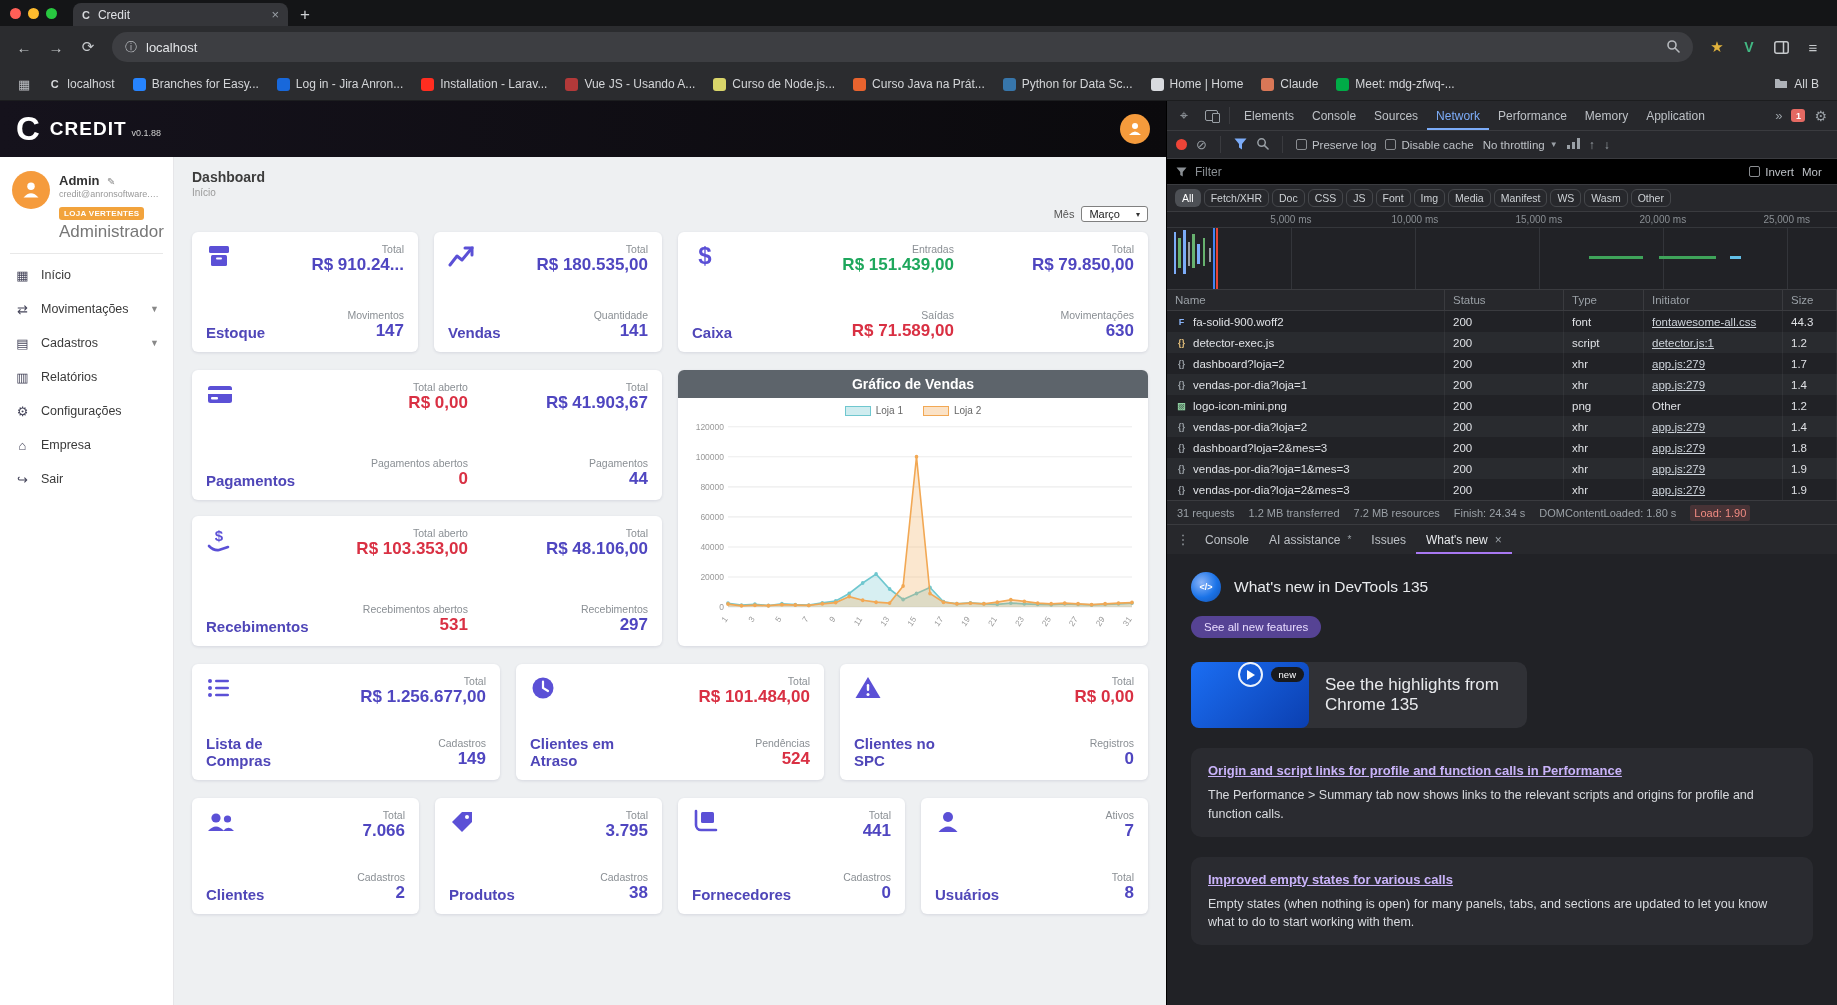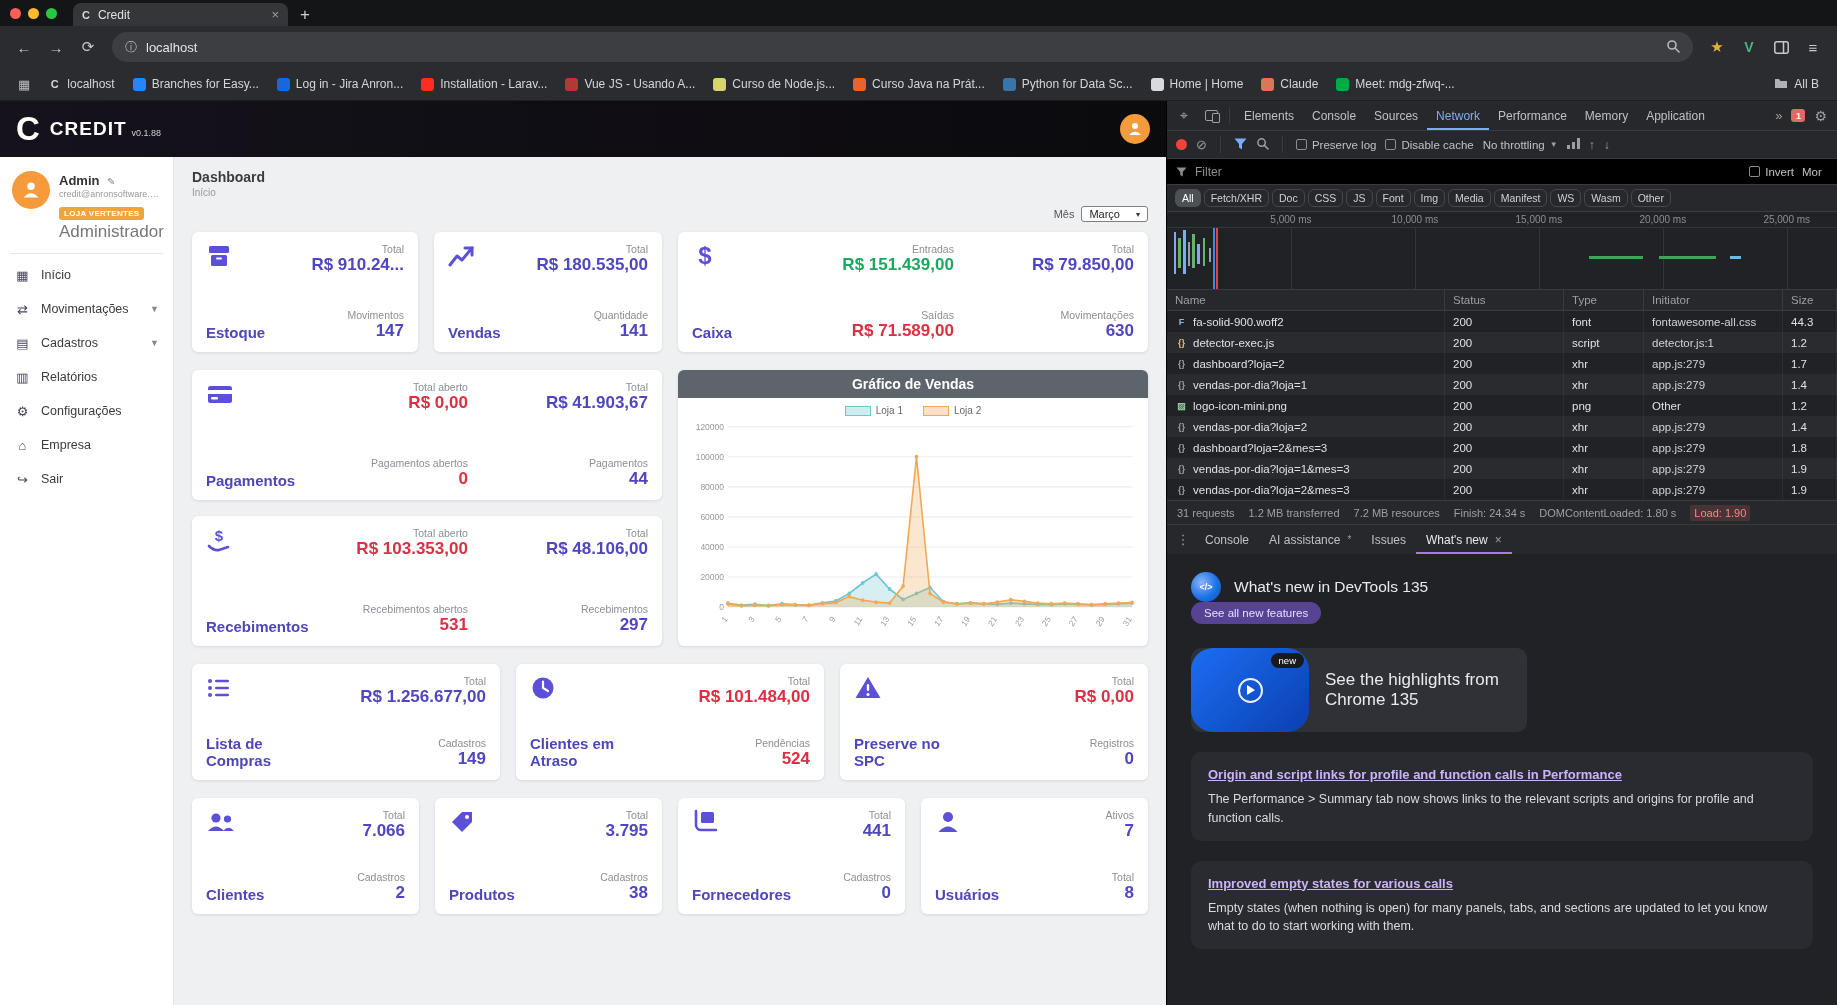--- a/index.html
+++ b/index.html
@@ -121,36 +121,36 @@
   .tick-label{position:absolute; top:2px; transform:translateX(-50%); font-size:10px; color:#8a8f94; white-space:nowrap;}
   .grid-v{position:absolute; top:16px; bottom:0; width:1px; background:#33353a;}
   .deco{position:absolute;}
   .dt-grid{display:grid; grid-template-columns:278px 119px 80px 139px 1fr;}
   .dt-thead{background:#27282c; border-bottom:1px solid #3a3b3f; color:#9aa0a6; font-size:11.5px; flex:none;}
   .dt-thead .cell{padding:4px 8px; border-right:1px solid #3a3b3f; white-space:nowrap; overflow:hidden;}
   .dt-row{height:21px; font-size:11.5px; color:#dfe1e5;}
   .dt-row:nth-child(even){background:#292b2f;}
   .dt-row .cell{padding:0 8px; border-right:1px solid rgba(255,255,255,.05); white-space:nowrap; overflow:hidden; display:flex; align-items:center; gap:5px;}
   .req-icon{font-size:9px; font-weight:bold; width:13px; flex:none; text-align:center;}
-  .init-link{color:#cdd3da;}
+  .init-link{text-decoration:underline; color:#cdd3da;}
   .dt-summary{height:24px; border-top:1px solid #3a3b3f; background:#27282c; display:flex; align-items:center; gap:14px; padding:0 10px; font-size:11px; color:#9aa0a6; white-space:nowrap; overflow:hidden; flex:none;}
   .sum-load{color:#f28b82; background:rgba(228,105,98,.18); padding:2px 4px; border-radius:2px;}
   .dt-drawer-tabs{height:30px; border-top:1px solid #3a3b3f; background:#27282c; display:flex; align-items:center; padding:0 6px; gap:2px; flex:none;}
   .kebab{color:#9aa0a6; width:20px; text-align:center; font-size:13px;}
   .drawer-tab{padding:0 10px; height:100%; display:flex; align-items:center; gap:7px; color:#bdc1c6; font-size:12px; white-space:nowrap;}
   .drawer-tab.active{color:#e8eaed; box-shadow:inset 0 -2px 0 #a878f2;}
   .tab-x{color:#9aa0a6; font-size:12px;}
   .spark{font-size:10px; color:#9aa0a6;}
   .dt-whatsnew{flex:1; overflow:hidden; padding:18px 24px; background:#212226;}
   .wn-head{display:flex; align-items:center; gap:13px;}
   .wn-logo{width:30px; height:30px; border-radius:50%; background:radial-gradient(circle at 35% 35%, #8ab4f8, #1a73e8 55%, #174ea6); display:flex; align-items:center; justify-content:center; color:#fff; font-size:9px; font-weight:bold; flex:none;}
   .wn-title{font-size:15.5px; color:#e8eaed;}
-  .wn-btn{display:inline-block; background:#564394; color:#e9ddff; font-size:11.5px; padding:5px 13px; border-radius:14px; }
+  .wn-btn{display:inline-block; background:#564394; color:#e9ddff; font-size:11.5px; padding:5px 13px; border-radius:14px; margin-top:14px;}
   .wn-card{margin-top:24px; background:#303136; border-radius:10px; display:flex; align-items:center; gap:16px; width:336px; overflow:visible;}
-  .wn-thumb{width:118px; height:84px; border-radius:22px; position:relative; background:linear-gradient(135deg,#1b6ef3,#0b3fb0); display:flex; align-items:center; justify-content:center; flex:none;}
+  .wn-thumb{width:118px; height:66px; border-radius:8px; position:relative; background:linear-gradient(135deg,#1b6ef3,#0b3fb0); display:flex; justify-content:center; flex:none;}
   .play{width:25px; height:25px; border:2px solid rgba(255,255,255,.92); border-radius:50%; display:flex; align-items:center; justify-content:center;}
   .play::after{content:""; border-left:8px solid #fff; border-top:5px solid transparent; border-bottom:5px solid transparent; margin-left:2px;}
   .new-badge{position:absolute; top:5px; right:5px; background:#191a1d; color:#fff; font-size:9.5px; padding:2px 8px; border-radius:9px;}
   .wn-card-text{font-size:17px; color:#e8eaed; padding-right:0;}
   .wn-article{margin-top:20px; background:#2a2b30; border-radius:10px; padding:13px 17px;}
   .wn-article-title{color:#c9b3f9; font-weight:bold; font-size:13px; text-decoration:underline; display:inline-block; margin-bottom:8px;}
   .wn-article-body{font-size:12.5px; color:#d9dbdf; line-height:1.5; max-width:575px;}
 </style>
 </head>
 <body>
@@ -613,21 +613,21 @@
                   </div>
                 </div>
               </div>
               <div class="card">
                 <div class="card-left">
                   <div class="card-icon"><svg width="28" height="26" viewBox="0 0 28 26">
                       <path d="M14 2 L26.5 23 H1.5 Z" fill="#5b50d6"></path>
                       <rect x="12.8" y="9" width="2.4" height="7" rx="1.2" fill="#fff"></rect>
                       <circle cx="14" cy="19.5" r="1.5" fill="#fff"></circle>
                     </svg></div>
-                  <div class="card-title">Preserve no SPC</div>
+                  <div class="card-title">Clientes no SPC</div>
                 </div>
                 <div class="card-right stack">
                   <div class="stat">
                     <div class="stat-label">Total</div>
                     <div class="stat-value c-red">R$ 0,00</div>
                   </div>
                   <div class="stat">
                     <div class="stat-label">Registros</div>
                     <div class="stat-value c-purple">0</div>
                   </div>

